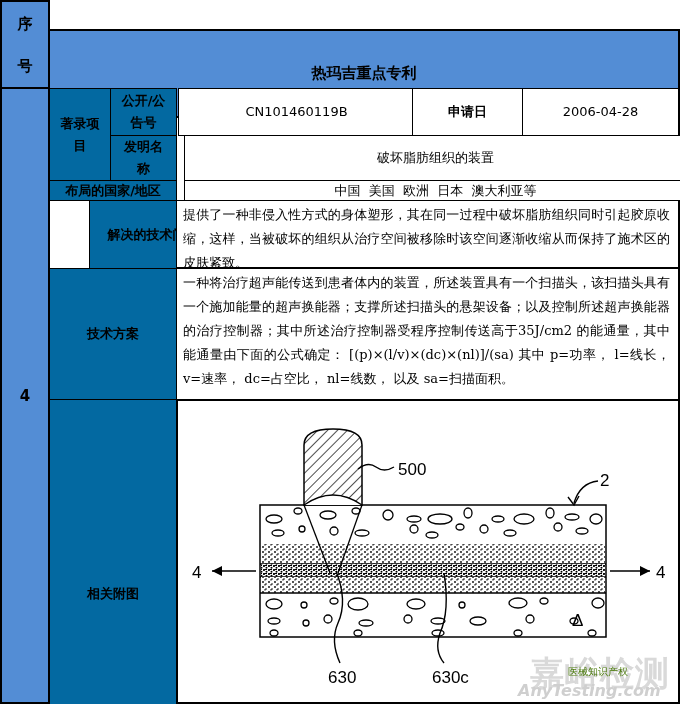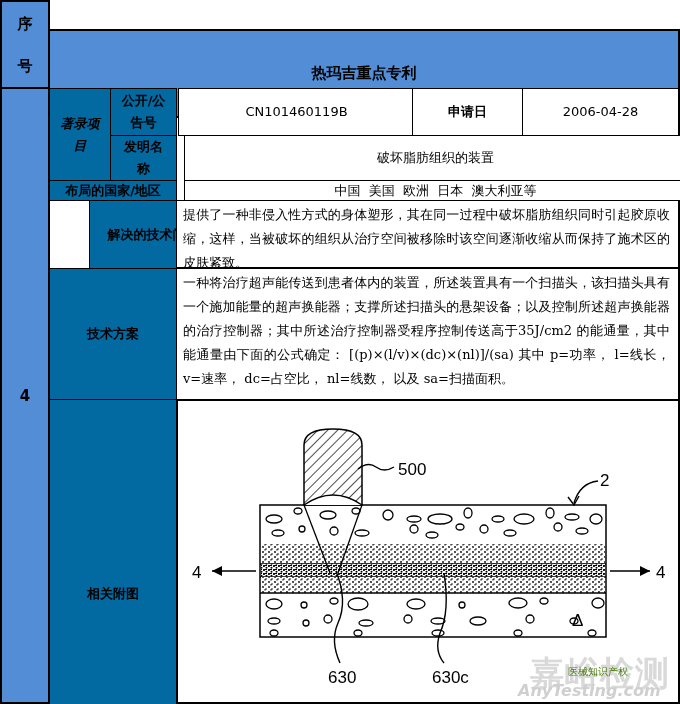--- a/index.html
+++ b/index.html
@@ -34,21 +34,21 @@
   <div class="cell blue hdr-idx">
     <span>序</span>
     <span>号</span>
   </div>
   <div class="cell blue hdr-title">热玛吉重点专利</div>
 
   <div class="cell blue idx">
     <span>4</span>
   </div>
 
-  <div class="cell gray lbl" style="left:49px;top:88px;width:62px;height:93px;padding:0 6px;font-style:italic;">著录项目</div>
+  <div class="cell gray lbl" style="left:49px;top:88px;width:62px;height:93px;padding:0 6px;">著录项目</div>
 
   <div class="cell gray lbl" style="left:110px;top:88px;width:67px;height:48px;padding:0 8px;">公开/公告号</div>
   <div class="cell white val" style="left:178px;top:88px;width:237px;height:48px;">CN101460119B</div>
   <div class="cell white lbl" style="left:412px;top:88px;width:111px;height:48px;">申请日</div>
   <div class="cell white val" style="left:522px;top:88px;width:158px;height:48px;border-right-width:2px;">2006-04-28</div>
 
   <div class="cell gray lbl" style="left:110px;top:135px;width:67px;height:46px;padding:11px 8px;">发明名称</div>
   <div class="cell white val serif" style="left:176px;top:135px;width:504px;height:46px;border-right-width:2px;">破坏脂肪组织的装置</div>
 
   <div class="cell white val serif" style="left:176px;top:180px;width:504px;height:21px;border-right-width:2px;white-space:pre;">中国  美国  欧洲  日本  澳大利亚等</div>

